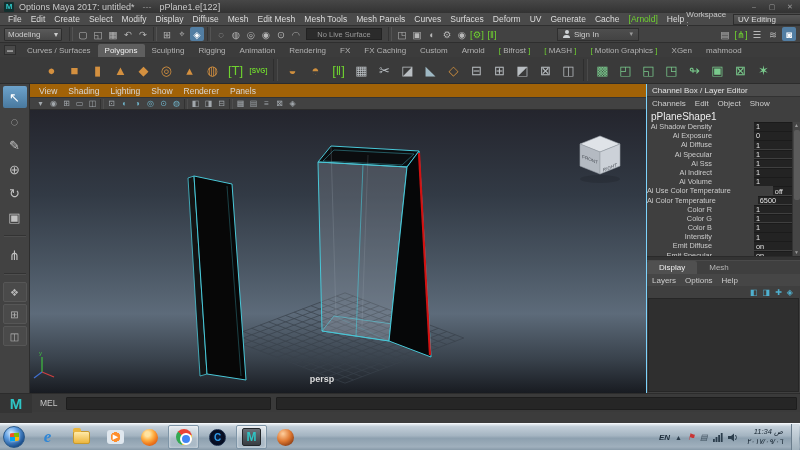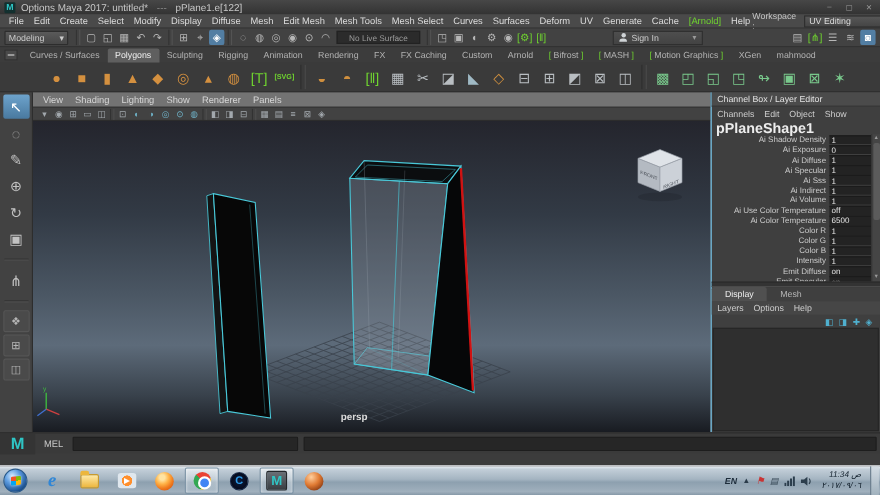--- a/index.html
+++ b/index.html
@@ -69,39 +69,39 @@
 
   
   .toolbox{position:absolute;left:0;top:84px;width:30px;height:309px;background:#424242;
     display:flex;flex-direction:column;align-items:center;padding-top:2px;gap:2px;border-right:1px solid #2d2d2d;}
   .tool{width:24px;height:22px;display:flex;align-items:center;justify-content:center;
     color:#c2c2c2;font-size:13px;border-radius:2px;}
   .tool.active{background:linear-gradient(#6da3cc,#49799f);color:#fff;}
   .tool-sep{width:22px;border-top:1px solid #333;border-bottom:1px solid #4e4e4e;margin:5px 0;}
   .tool.layout{border:1px solid #565656;background:#4a4a4a;font-size:10px;height:20px;color:#b5b5b5;}
 
-  .vp{position:absolute;left:30px;top:84px;width:616px;height:309px;background:#737373;}
+  .vp{position:absolute;left:30px;top:84px;width:616px;height:309px;background:#a16207;}
   .vp-menu{height:13px;display:flex;gap:11px;align-items:center;padding:0 9px;font-size:8.5px;color:#d6d6d6;}
   .vp-iconbar{height:13px;display:flex;gap:2px;align-items:center;padding:0 5px;background:#424242;
     border-top:1px solid #343434;border-bottom:1px solid #2c2c2c;}
   .vp-icon{font-size:8px;color:#a2a8ad;width:11px;text-align:center;}
   .vp-icon.sep{width:4px;border-left:1px solid #323232;border-right:1px solid #4e4e4e;height:10px;}
   .vp-canvas{position:absolute;left:0;top:26px;width:616px;height:283px;}
 
   
   .right-panel{position:absolute;left:646px;top:84px;width:154px;height:309px;background:#3f3f3f;
     border-left:1px solid #7dd3fc;}
   .cb-header{position:absolute;top:0;left:0;right:0;height:13px;background:#4b4b4b;font-size:8px;
     color:#e2e2e2;display:flex;align-items:center;padding:0 5px;border-bottom:1px solid #323232;}
   .cb-menu{position:absolute;top:13px;left:0;right:0;height:13px;display:flex;gap:9px;font-size:8px;
     color:#cdcdcd;align-items:center;padding:0 5px;}
-  .cb-node{position:absolute;top:26px;left:0;right:0;height:12px;font-size:13px;font-weight:bold;
+  .cb-node{position:absolute;top:26px;left:0;right:0;height:12px;font-size:10px;font-weight:normal;
     color:#ededed;padding:0 4px;display:flex;align-items:center;}
   .cb-list{position:absolute;top:38px;left:0;right:8px;height:134px;overflow:hidden;}
-  .cb-row{height:9.2px;display:flex;align-items:flex-end;}
+  .cb-row{height:9.2px;display:flex;align-items:flex-start;gap:39px;}
   .cb-label{flex:1;text-align:right;font-size:7.3px;color:#cbcbcb;padding-right:3px;white-space:nowrap;}
   .cb-value{width:38px;height:8.6px;background:#232323;border-top:1px solid #1b1b1b;color:#e4e4e4;
     font-size:7.3px;padding-left:2px;display:flex;align-items:center;}
   .cb-scroll{position:absolute;top:38px;right:0;width:8px;height:134px;background:#454545;
     border-left:1px solid #333;display:flex;flex-direction:column;align-items:center;}
   .scroll-arrow{font-size:5px;color:#9a9a9a;line-height:7px;}
   .scroll-thumb{width:6px;height:70px;background:#5b5b5b;border-radius:2px;margin:1px 0;}
   .scroll-spacer{flex:1;}
   .le-splitter{position:absolute;top:172px;left:0;right:0;height:5px;background:#333;
     border-top:1px solid #2a2a2a;border-bottom:1px solid #4a4a4a;}
@@ -198,21 +198,21 @@
     <span class="menu-item">File</span>
         <span class="menu-item">Edit</span>
         <span class="menu-item">Create</span>
         <span class="menu-item">Select</span>
         <span class="menu-item">Modify</span>
         <span class="menu-item">Display</span>
         <span class="menu-item">Diffuse</span>
         <span class="menu-item">Mesh</span>
         <span class="menu-item">Edit Mesh</span>
         <span class="menu-item">Mesh Tools</span>
-        <span class="menu-item">Mesh Select</span>
+        <span class="menu-item">Mesh Panels</span>
         <span class="menu-item">Curves</span>
         <span class="menu-item">Surfaces</span>
         <span class="menu-item">Deform</span>
         <span class="menu-item">UV</span>
         <span class="menu-item">Generate</span>
         <span class="menu-item">Cache</span>
         <span class="menu-item accent">Arnold</span>
         <span class="menu-item">Help</span>
       </nav>
     <div class="workspace">

